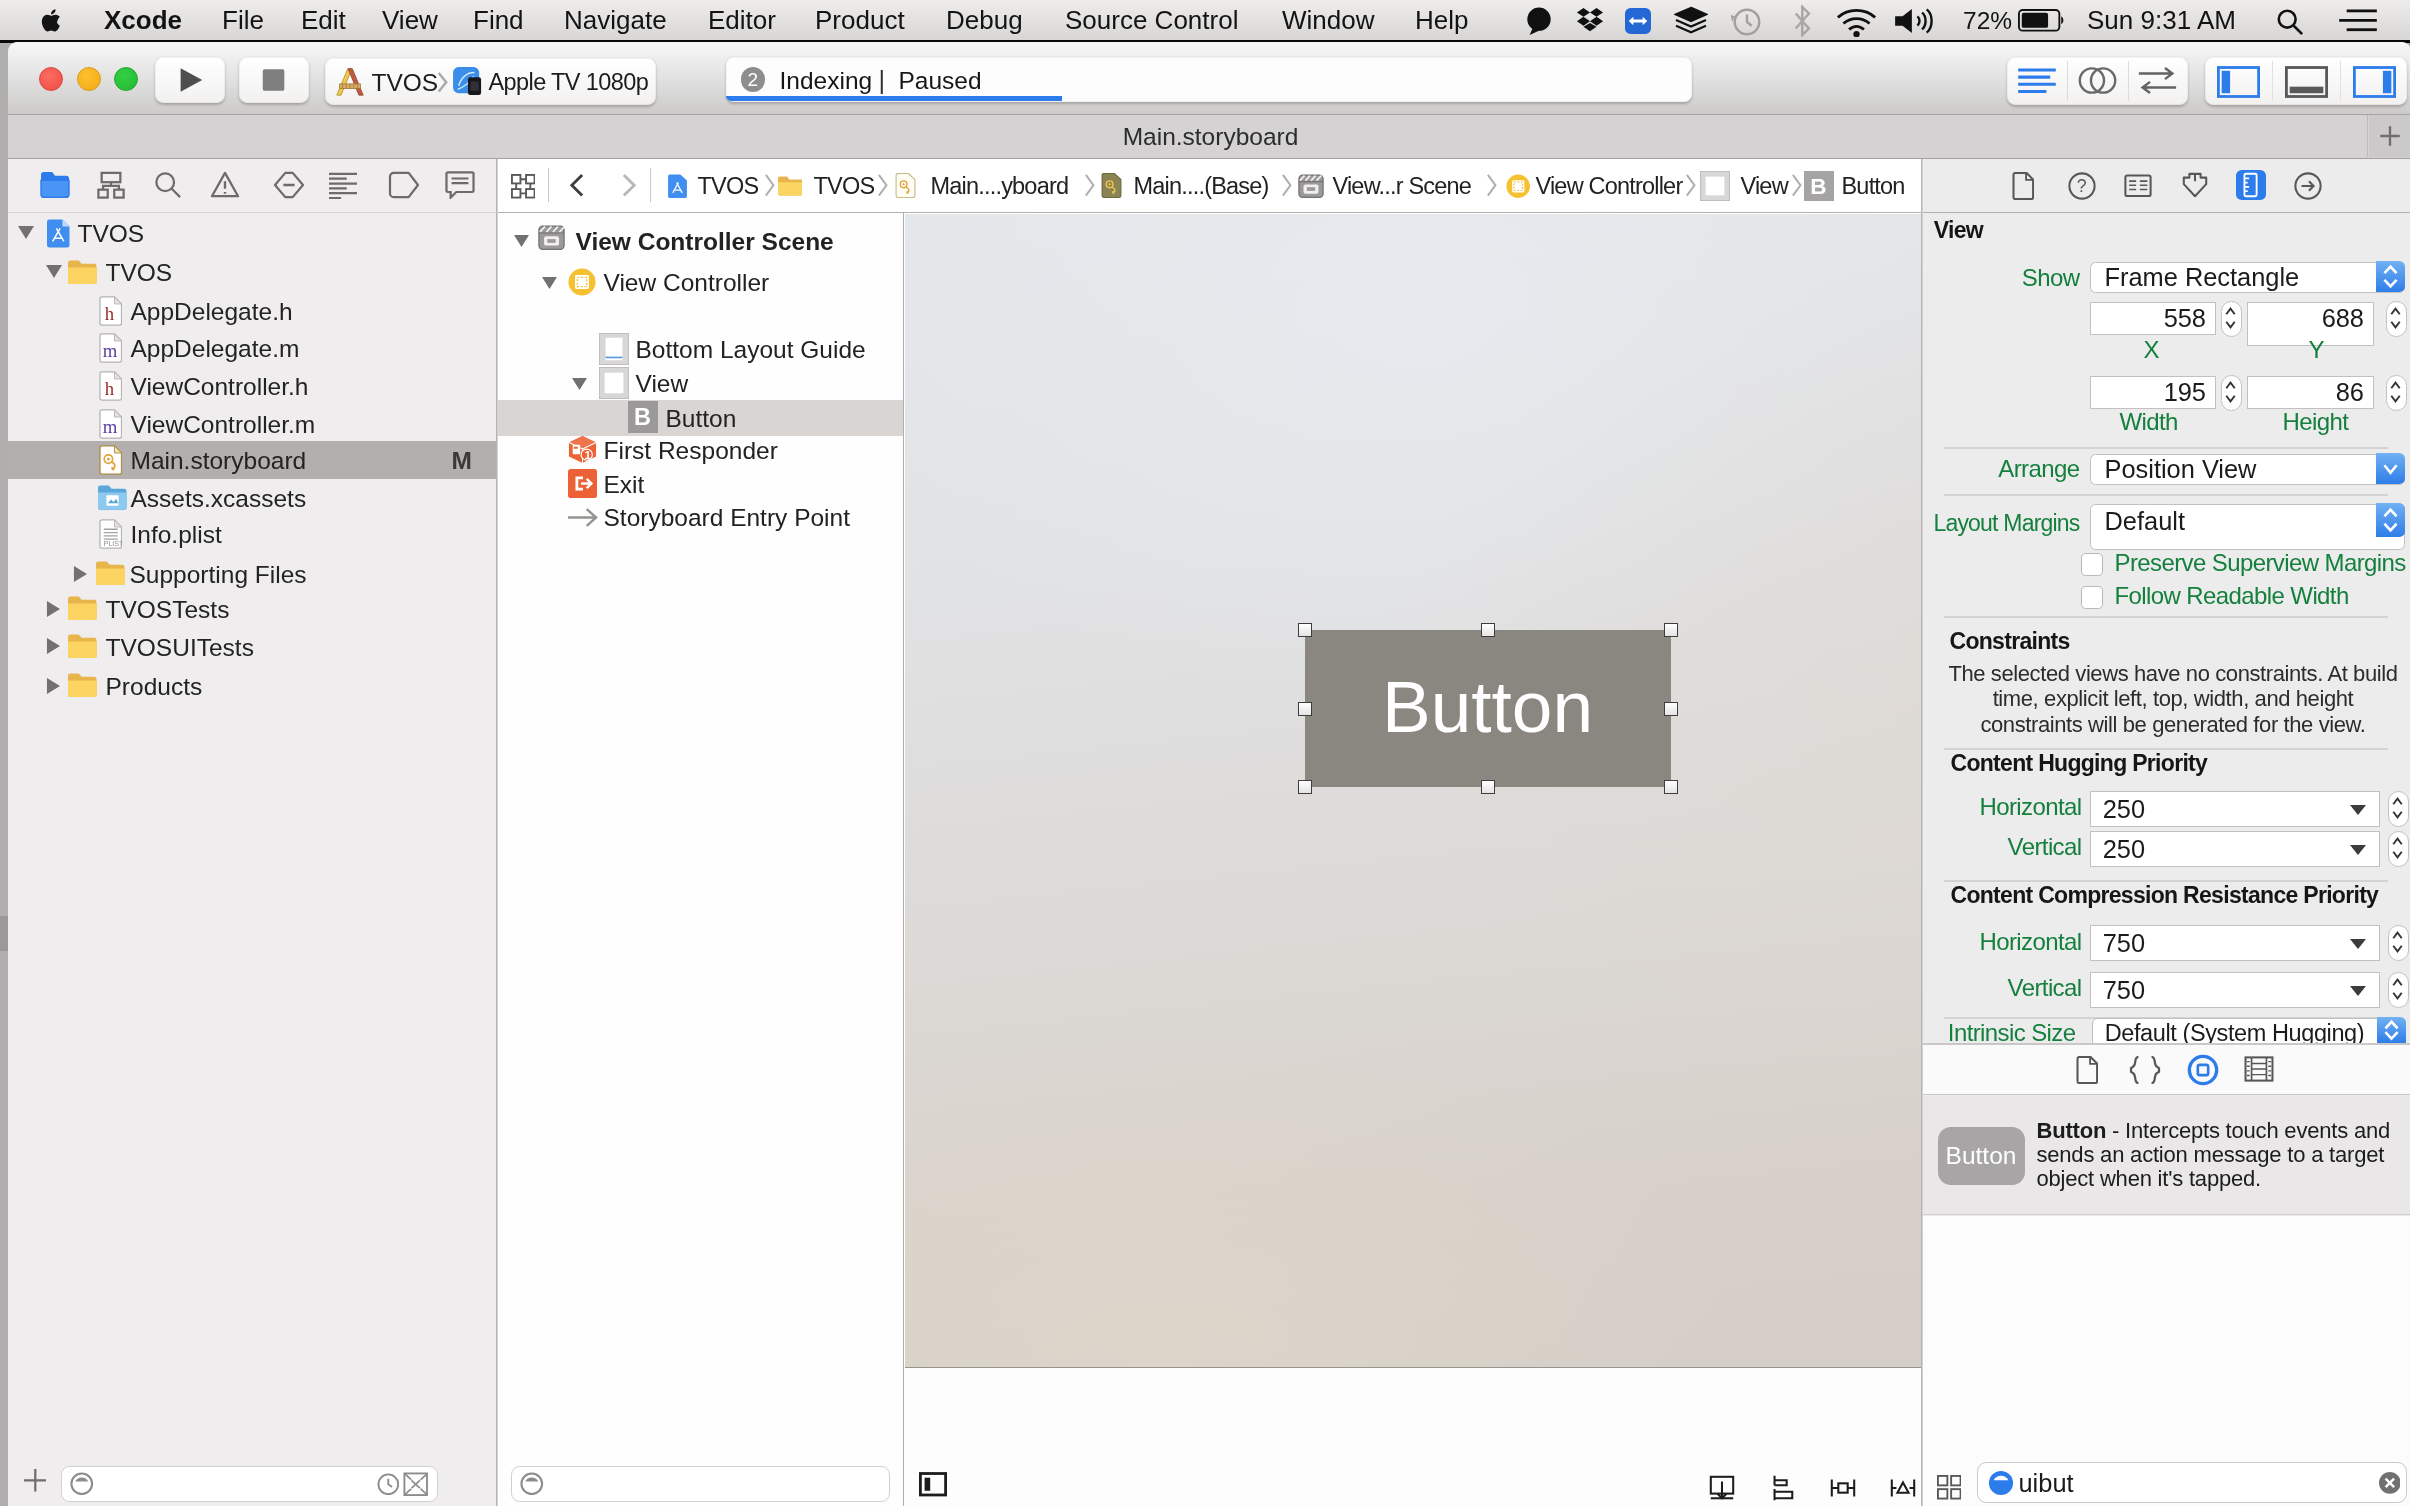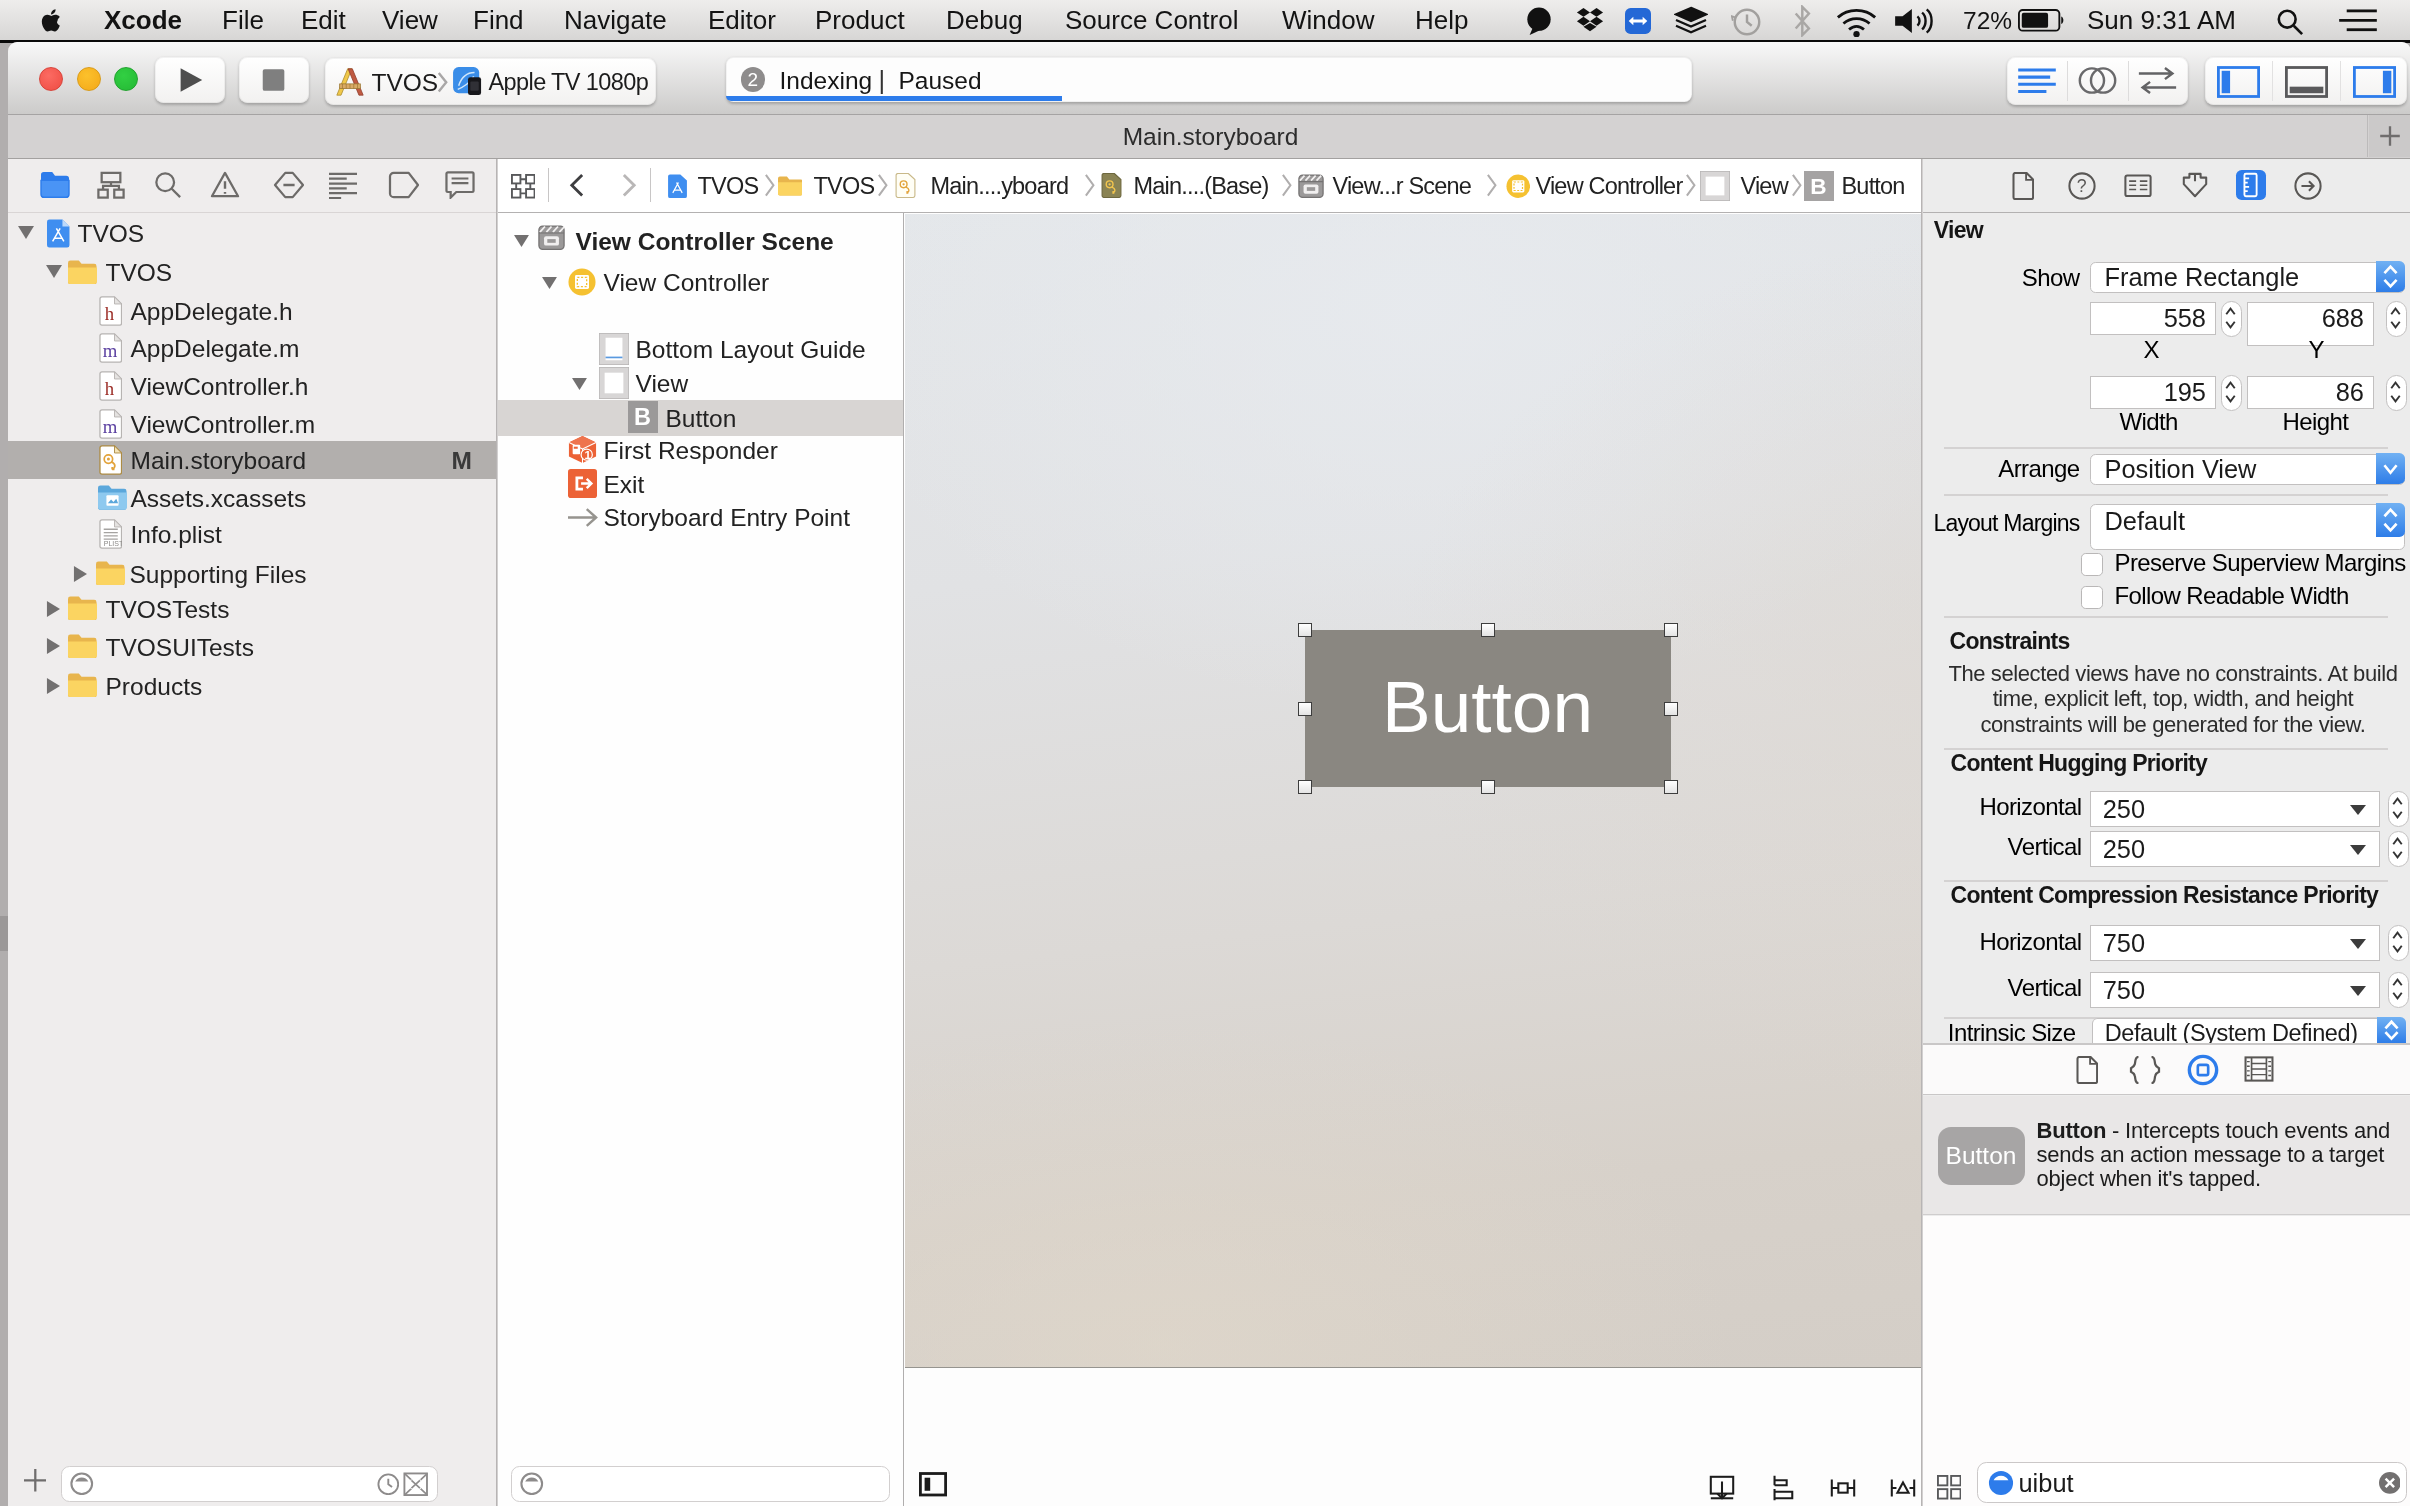--- a/index.html
+++ b/index.html
@@ -48,21 +48,21 @@
  radial-gradient(800px 452px at 25% 98%, rgba(226,217,203,0.6), rgba(226,217,203,0) 72%),
  radial-gradient(847px 612px at 108% 40%, rgba(222,215,208,0.55), rgba(222,215,208,0) 72%),
  radial-gradient(753px 518px at 50% 8%, rgba(231,234,238,0.9), rgba(231,234,238,0) 78%),
  linear-gradient(174deg, #e4e7ea 0%, #e1e2e4 30%, #dcd9d6 60%, #d7d1ca 82%, #d4cec7 100%);}
 #canvasbottom{position:absolute;left:407px;top:1211px;width:1017px;height:137px;background:#fdfdfd;}
 #cbutton{position:absolute;left:400px;top:416px;width:366px;height:157px;background:#8a8781;}
 #cbutton .bt{position:absolute;left:0;top:0;width:366px;height:157px;text-align:center;line-height:153px;font-size:73px;color:#fff;}
 .handle{position:absolute;width:14px;height:14px;background:linear-gradient(#ffffff,#e4e4e4);border:1.9px solid #3d3d3d;box-sizing:border-box;}
 
 #insphead{position:absolute;left:0;top:0;width:488px;height:53px;border-bottom:1.9px solid #b3b1b1;box-sizing:content-box;background:#ececec;}
-.ilabel{position:absolute;font-size:24px;color:#000000;text-align:right;white-space:nowrap;letter-spacing:-0.6px;}
+.ilabel{position:absolute;font-size:24px;color:#15803d;text-align:right;white-space:nowrap;letter-spacing:-0.6px;}
 .ib{font-weight:bold;font-size:23px;color:#161616;position:absolute;white-space:nowrap;letter-spacing:-0.7px;}
 .fld{position:absolute;background:#fff;border:1.9px solid #c2c0c0;box-sizing:border-box;font-size:25.4px;color:#1b1b1b;}
 .sep{position:absolute;left:21.7px;width:444px;height:1.9px;background:#d4d2d2;}
 .cbox{position:absolute;width:22.6px;height:22.6px;background:#fff;border:1.9px solid #b9b7b7;border-radius:4.7px;box-sizing:border-box;}
 .stp{position:absolute;width:21px;height:36px;background:#fff;border:1.9px solid #c3c1c1;border-radius:10.4px;box-sizing:border-box;}
 .bluecap{position:absolute;width:29px;background:linear-gradient(#71b1f3,#2e7de8);border-radius:0 5.6px 5.6px 0;}
 .combotri{position:absolute;width:0;height:0;border-left:8.5px solid transparent;border-right:8.5px solid transparent;border-top:10.4px solid #3c3c3c;}
 </style></head>
 <body>
 <div id="menubar">
@@ -800,21 +800,21 @@
 </div>
 <div class="stp" style="left:465px;top:813px;">
         <svg width="17" height="32" viewBox="0 0 18 34">
           <path d="M4.5 13 L9 7 L13.5 13" fill="none" stroke="#333" stroke-width="2"></path>
           <path d="M4.5 21 L9 27 L13.5 21" fill="none" stroke="#333" stroke-width="2"></path>
         </svg>
       </div>
 <div class="sep" style="top:858px;"></div>
 <div class="ilabel" style="right:335px;top:857px;line-height:34px;">Intrinsic Size</div>
 <div class="fld" style="left:169px;top:859px;width:314px;height:25.4px;border-radius:5.6px 5.6px 0 0;border-bottom:none;">
-  <span class="abs" style="left:12.2px;top:1.9px;line-height:25.4px;font-size:23.5px;letter-spacing:-0.4px;">Default (System Defined)</span>
+  <span class="abs" style="left:12.2px;top:1.9px;line-height:25.4px;font-size:23.5px;letter-spacing:-0.4px;">Default (System Hugging)</span>
   <div class="bluecap" style="right:-1.9px;top:-1.9px;height:25.4px;border-radius:0 5.6px 0 0;">
           <svg width="29" height="25.4" viewBox="0 0 31 27">
             <path d="M9 12 L15.5 5 L22 12 M9 16 L15.5 23 L22 16" fill="none" stroke="#fff" stroke-width="2.8"></path>
           </svg>
         </div>
 </div>
 <div class="abs" style="left:0;top:884px;width:488px;height:1.9px;background:#c9c7c7;"></div>
 <div class="abs" style="left:0;top:886px;width:488px;height:49px;background:#fbfafa;border-bottom:1.9px solid #c9c7c7;box-sizing:content-box;">
   <svg class="abs" style="left:153px;top:11.3px" width="22.6" height="28" viewBox="0 0 24 30">
           <path d="M1.5 3 a2 2 0 0 1 2-2 h12 L22.5 8 v19 a2 2 0 0 1-2 2 h-17 a2 2 0 0 1-2-2Z" fill="none" stroke="#595755" stroke-width="2.2"></path>

